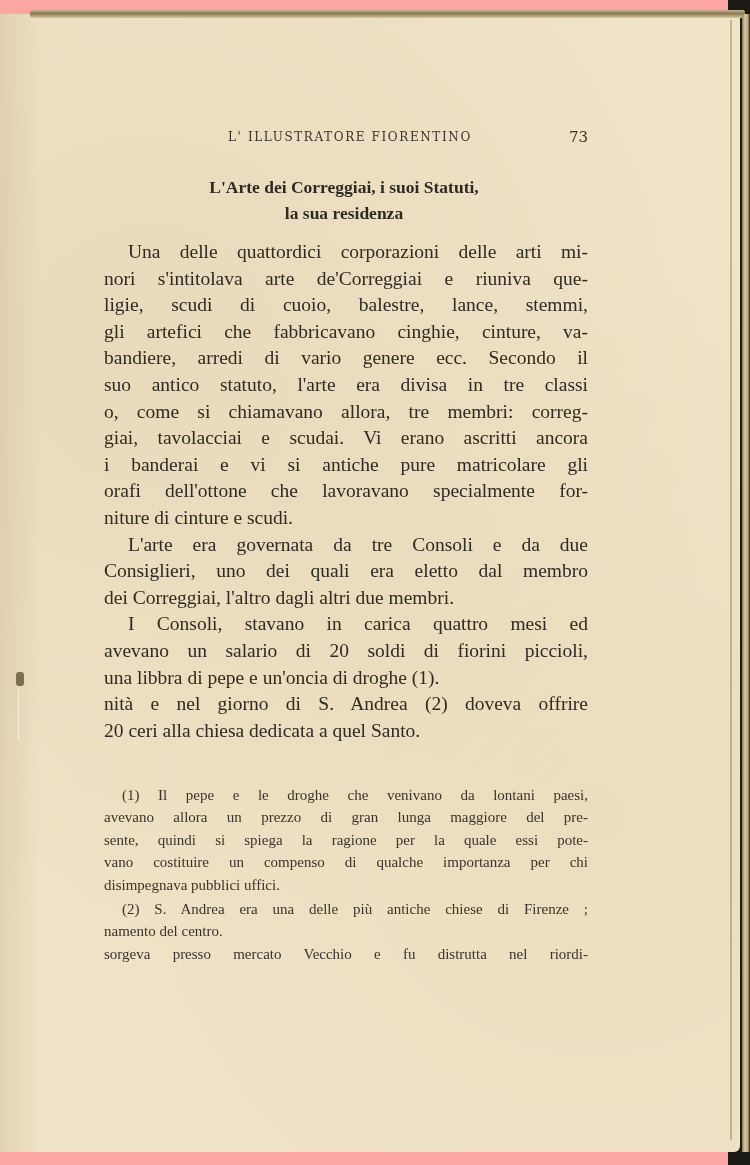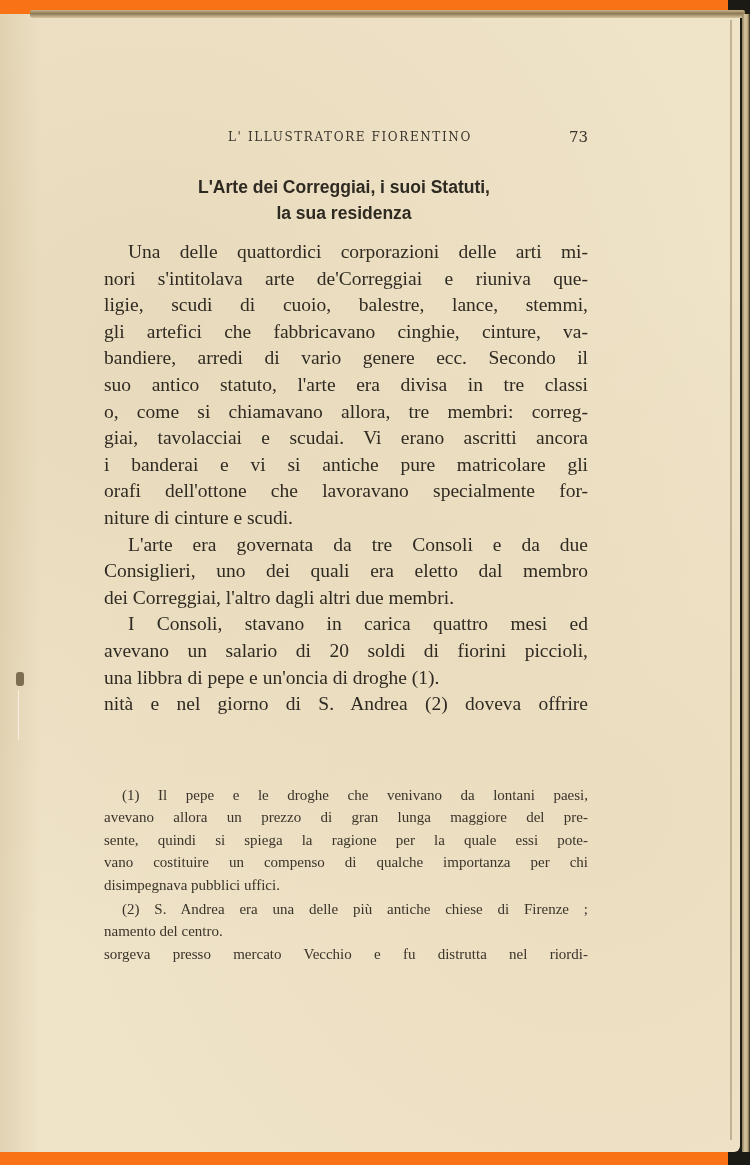--- a/index.html
+++ b/index.html
@@ -7,21 +7,21 @@
       padding: 0;
       width: 750px;
       height: 1165px;
       overflow: hidden;
       background: #1c1a14;
     }
     .scan {
       position: relative;
       width: 728px;
       height: 1165px;
-      background: #f97316;
+      background: #fca5a5;
     }
     .page {
       position: absolute;
       left: 0;
       top: 14px;
       width: 740px;
       height: 1138px;
       background: #efe3c8;
       background-image:
         radial-gradient(circle at 20% 30%, rgba(210,190,150,0.25), transparent 60%),
@@ -95,21 +95,21 @@
       top: -2px;
       font-size: 15px;
     }
 
     .chapter-title {
       position: absolute;
       top: 174px;
       left: 100px;
       width: 488px;
       text-align: center;
-      font-family: Liberation Sans, sans-serif;
+      font-family: Liberation Serif, serif;
       font-weight: bold;
       color: #2e2a22;
       font-size: 17.5px;
       line-height: 26px;
     }
 
     .body {
       position: absolute;
       top: 239px;
       left: 104px;
@@ -199,20 +199,21 @@
       <span class="line">Consiglieri, uno dei quali era eletto dal membro</span>
       <span class="line last">dei Correggiai, l'altro dagli altri due membri.</span>
     </div>
     <div>
       <span class="line indent">I Consoli, stavano in carica quattro mesi ed</span>
       <span class="line">avevano un salario di 20 soldi di fiorini piccioli,</span>
       <span class="line last">una libbra di pepe e un'oncia di droghe (1).</span>
     </div>
     <div>
       <span class="line">nità e nel giorno di S. Andrea (2) doveva offrire</span>
+      <span class="line last">20 ceri alla chiesa dedicata a quel Santo.</span>
     </div>
   </div>
 
   <div class="footnotes">
     <div class="note">
       <span class="line indent">(1) Il pepe e le droghe che venivano da lontani paesi,</span>
       <span class="line">avevano allora un prezzo di gran lunga maggiore del pre-</span>
       <span class="line">sente, quindi si spiega la ragione per la quale essi pote-</span>
       <span class="line">vano costituire un compenso di qualche importanza per chi</span>
       <span class="line last">disimpegnava pubblici uffici.</span>

